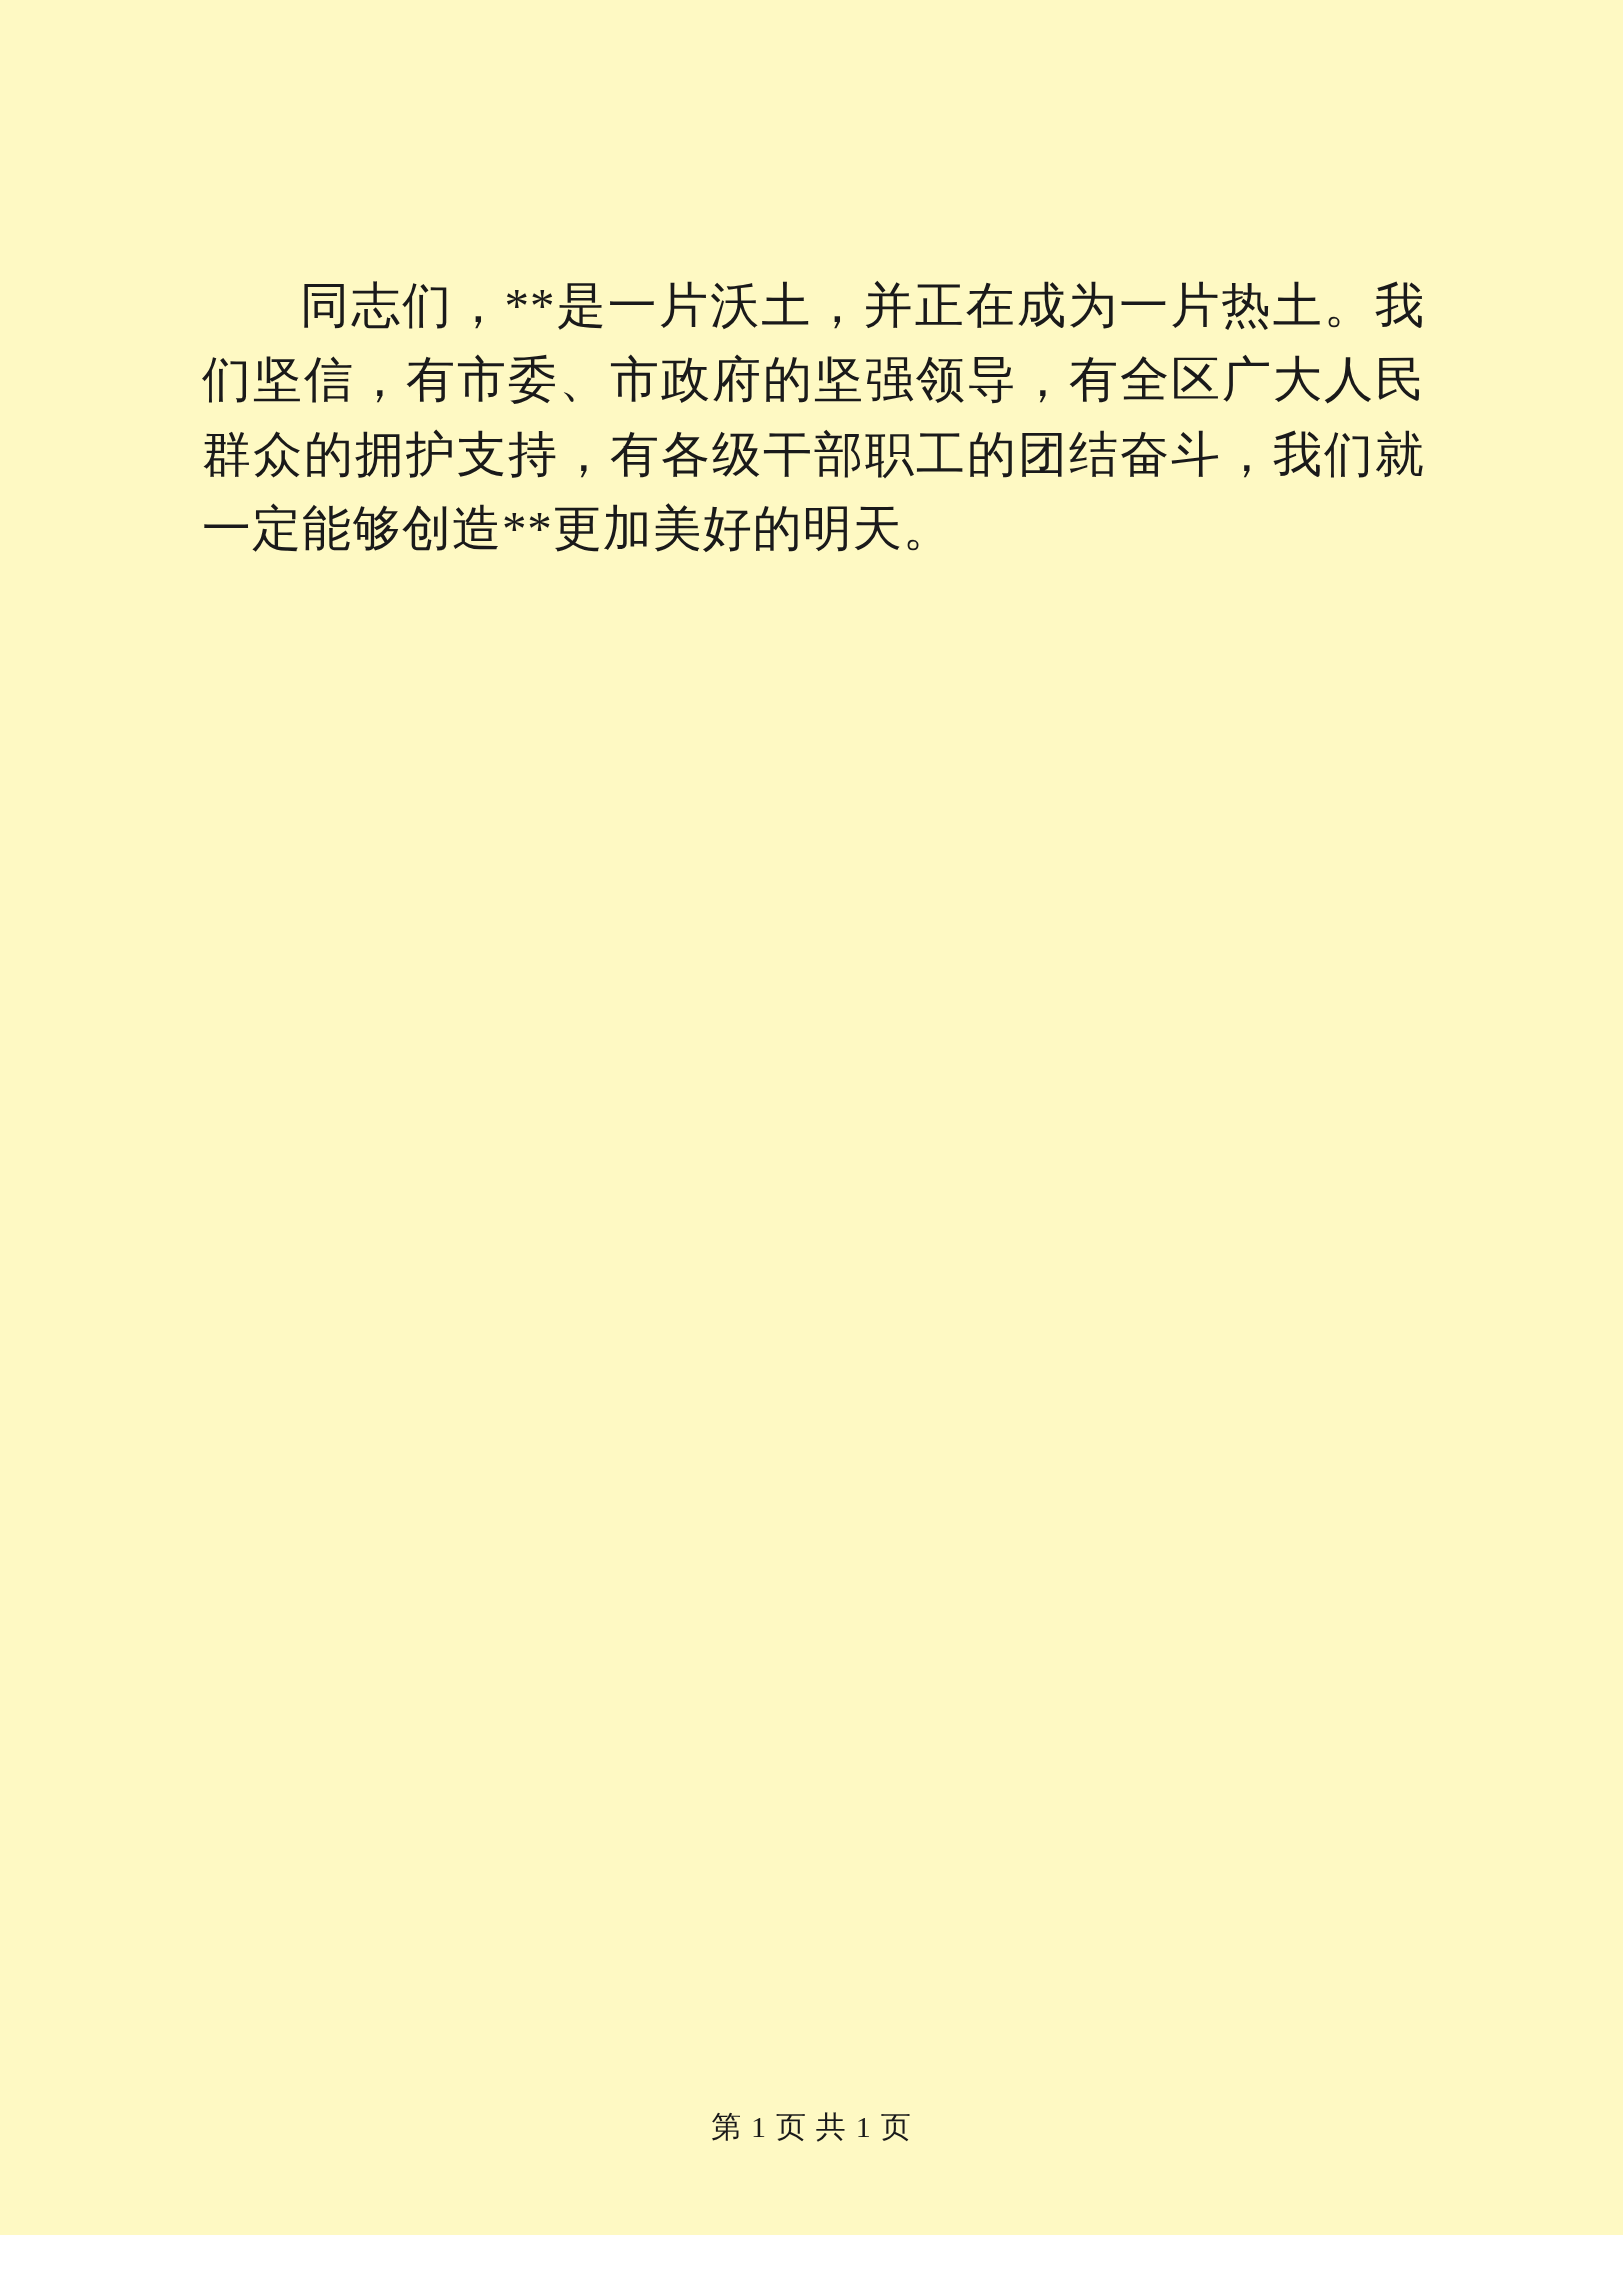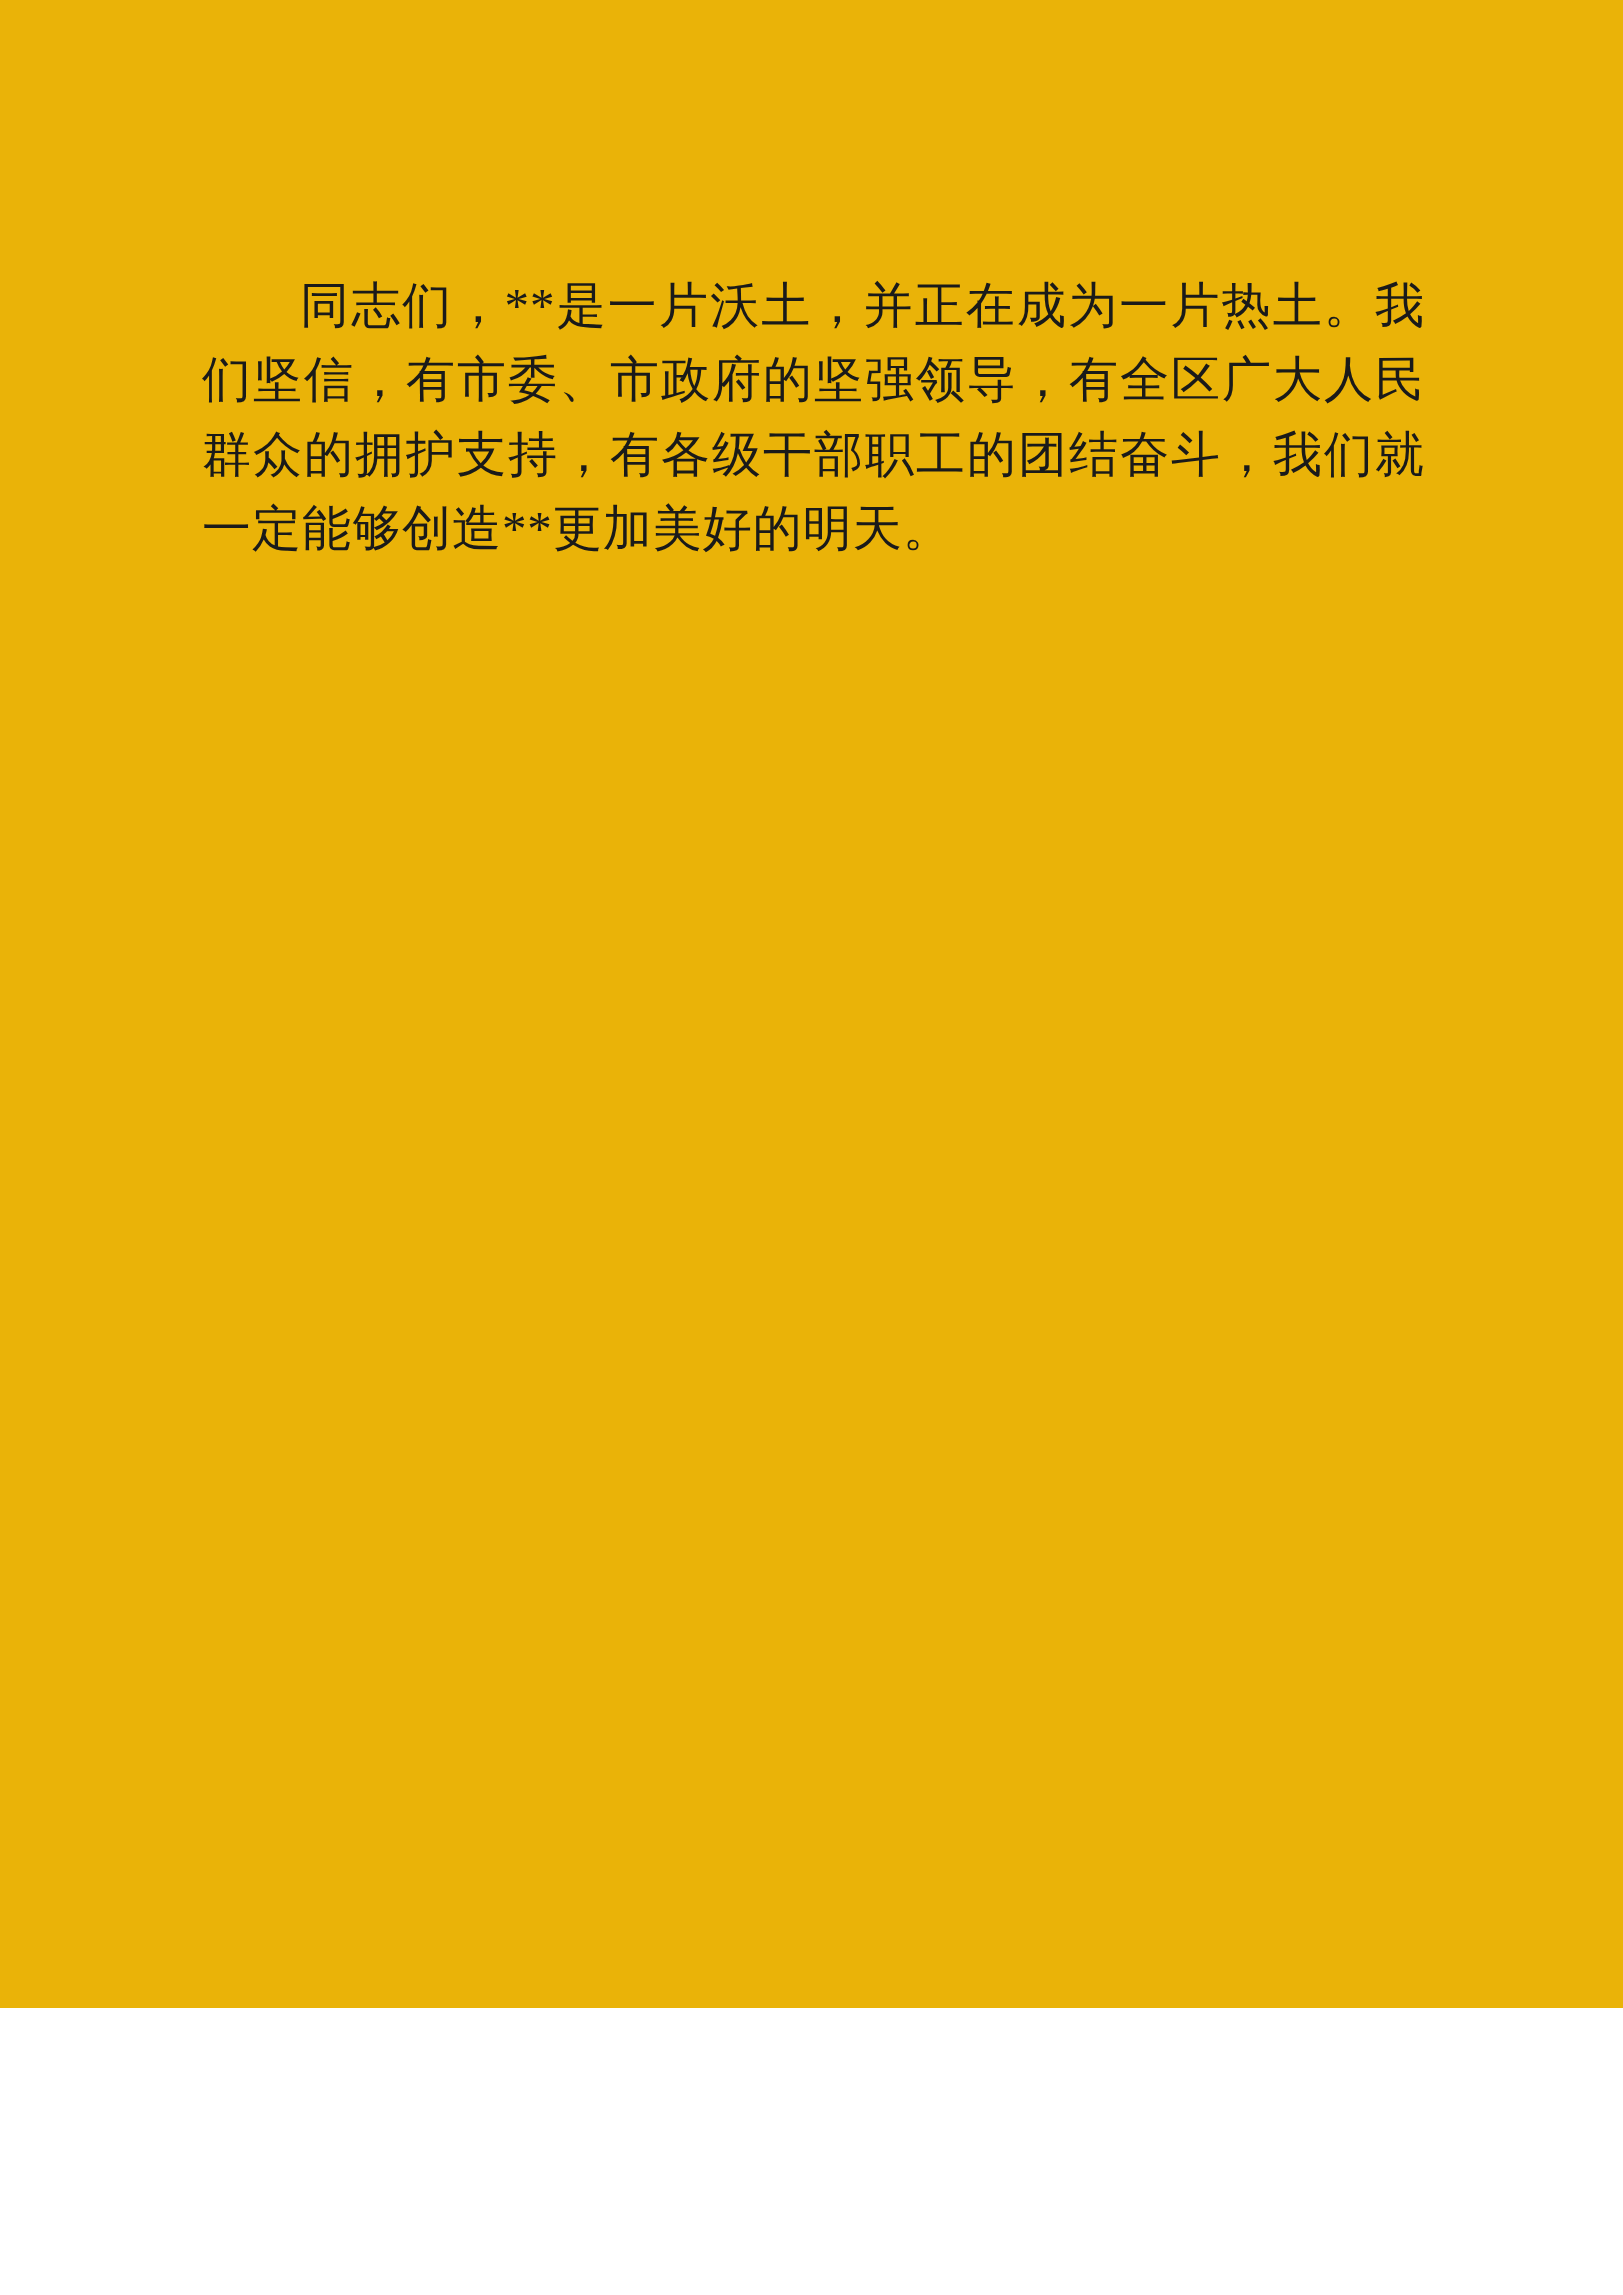--- a/index.html
+++ b/index.html
@@ -7,22 +7,22 @@
     padding: 0;
     background: #ffffff;
   }
   body {
     font-family: "Liberation Serif", "DejaVu Serif", serif;
     color: #000000;
   }
   .page {
     position: relative;
     width: 1623px;
-    height: 2008px;
-    background: #eab308;
+    height: 2235px;
+    background: #fef9c3;
     overflow: hidden;
     box-sizing: border-box;
   }
   .doc-body {
     position: absolute;
     left: 202px;
     top: 269px;
     width: 1223px;
   }
   .paragraph {
@@ -54,15 +54,18 @@
 </style>
 </head>
 <body>
 
 <div class="page">
 
   <div class="doc-body">
     <p class="paragraph">同志们，**是一片沃土，并正在成为一片热土。我们坚信，有市委、市政府的坚强领导，有全区广大人民群众的拥护支持，有各级干部职工的团结奋斗，我们就一定能够创造**更加美好的明天。</p>
   </div>
 
+  <div class="footer">
+    <span class="footer-text">第 1 页  共 1 页</span>
+  </div>
 
 </div>
 
 
 </body></html>

